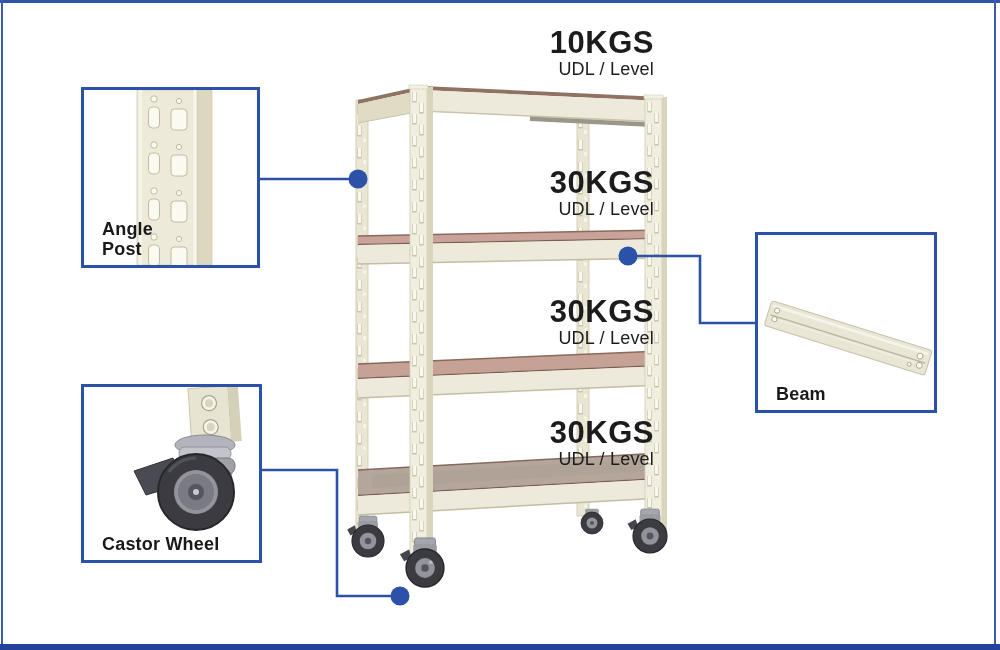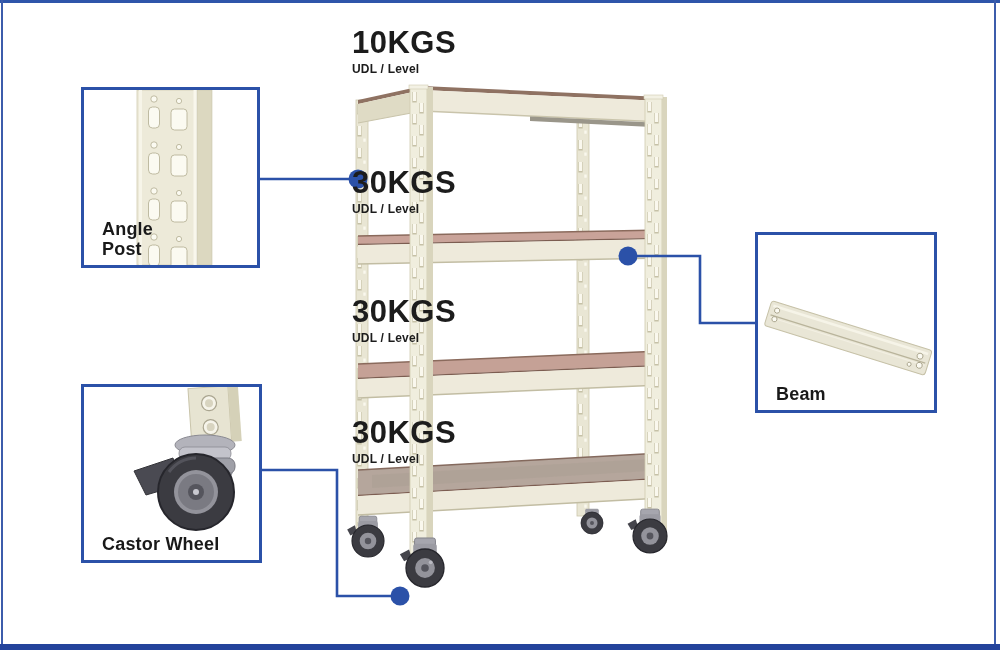--- a/index.html
+++ b/index.html
@@ -9,23 +9,23 @@
   }
   
   .frame-top{position:absolute;left:0;top:0;width:1000px;height:3px;background:#2e55aa;}
   .frame-left{position:absolute;left:1px;top:0;width:2px;height:647px;background:#3c5cab;}
   .frame-right{position:absolute;left:994px;top:0;width:2px;height:647px;background:#3c5cab;}
   .frame-bottom{position:absolute;left:0;top:644px;width:1000px;height:6px;background:#23439b;}
 
   .scene{position:absolute;left:0;top:0;}
 
   
-  .wlabel{position:absolute;left:352px;width:302px;text-align:left;color:#1c1c1c;}
+  .wlabel{position:absolute;left:352px;width:302px;text-align:right;color:#1c1c1c;}
   .kgs{font-weight:bold;font-size:31px;line-height:32px;letter-spacing:.5px;}
-  .udl{font-weight:bold;font-size:12px;line-height:20px;letter-spacing:.2px;}
+  .udl{font-weight:normal;font-size:18px;line-height:20px;letter-spacing:.2px;}
 
   
   .cbox{position:absolute;border:3px solid #2b51a8;background:#ffffff;box-sizing:border-box;}
   .cbox svg{position:absolute;left:0;top:0;}
   .part-label{
     position:absolute;left:18px;bottom:6px;font-weight:bold;font-size:18px;line-height:1.12;
     color:#191919;letter-spacing:.2px;white-space:pre-line;
   }
 </style>
 </head>

